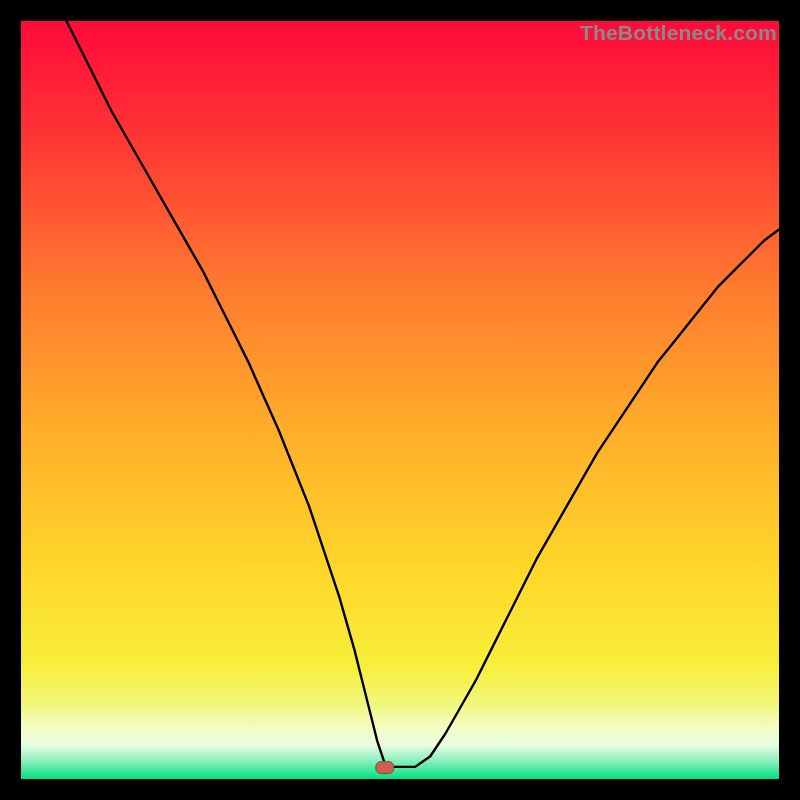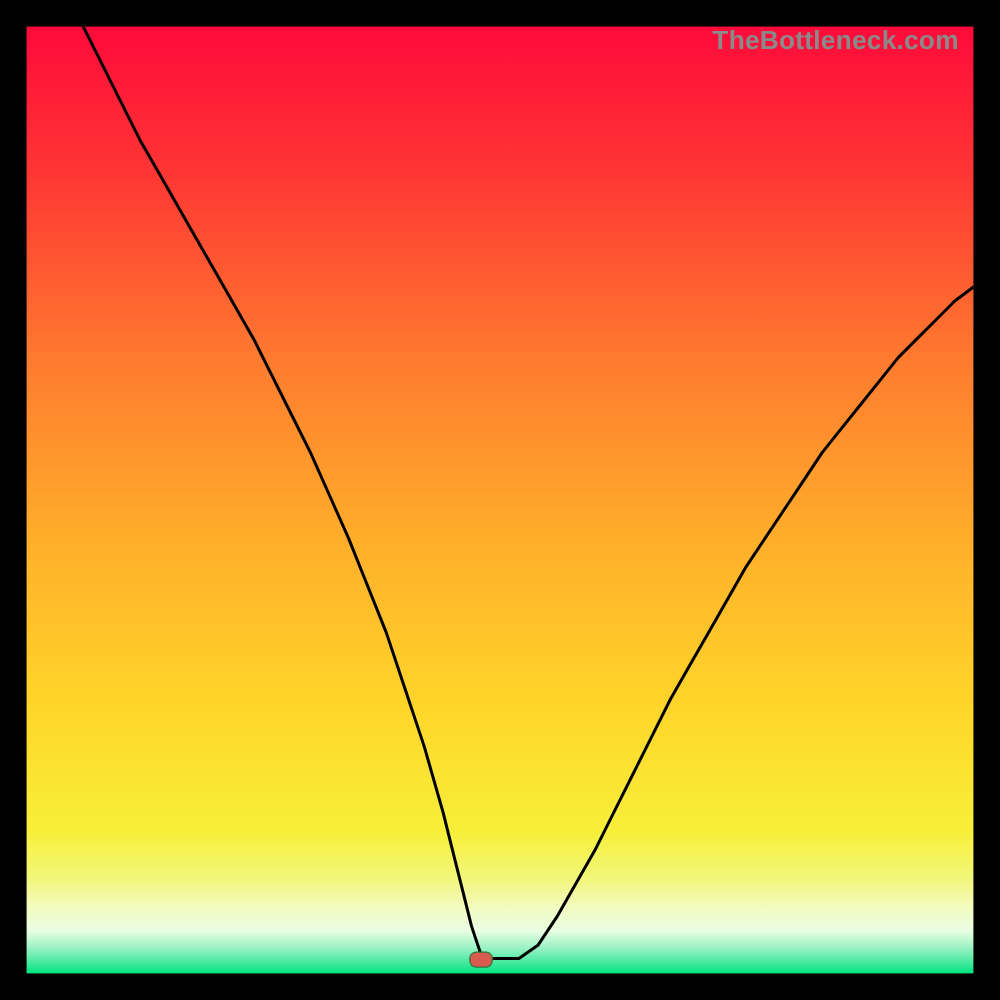--- a/index.html
+++ b/index.html
@@ -28,21 +28,21 @@
   }
   .watermark {
     position: absolute;
     right: 0;
     top: 0;
     font-family: Arial, Helvetica, sans-serif;
     font-size: 21px;
     font-weight: 600;
     color: #8a8a8a;
     letter-spacing: 0.2px;
-    padding: 0 12px 0 0;
+    padding: 0 2px 0 0;
     user-select: none;
   }
   svg {
     display: block;
     position: absolute;
     left: 0;
     top: 0;
   }
 </style>
 </head>

